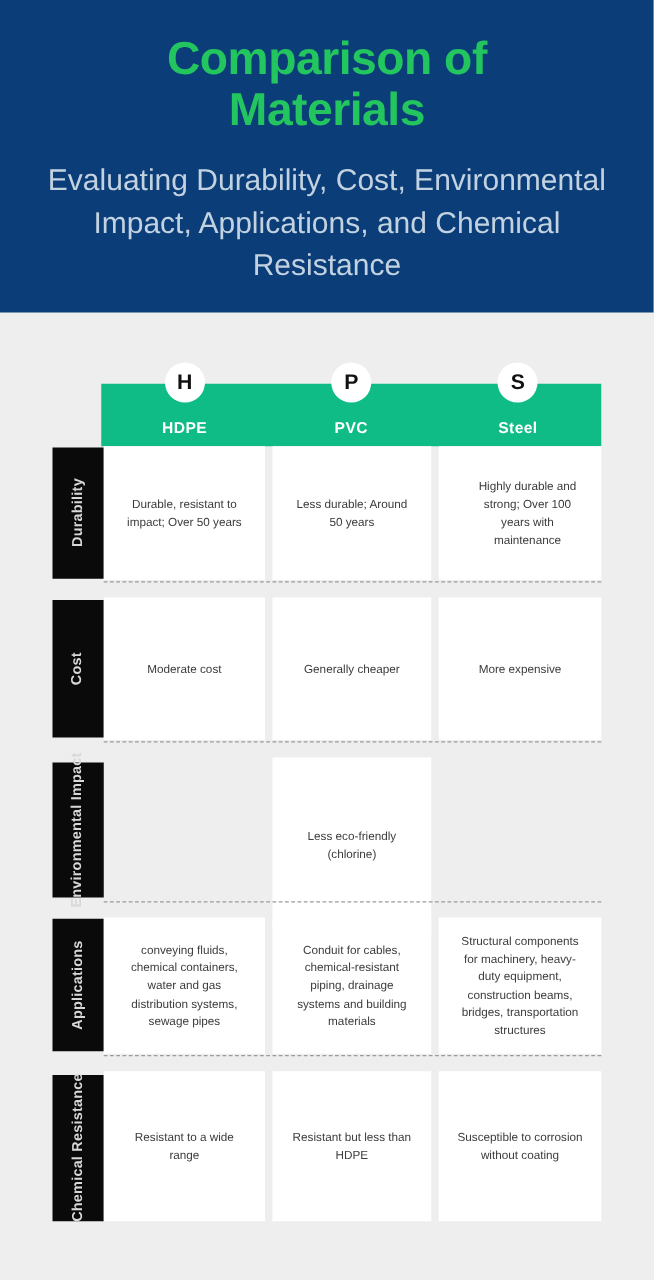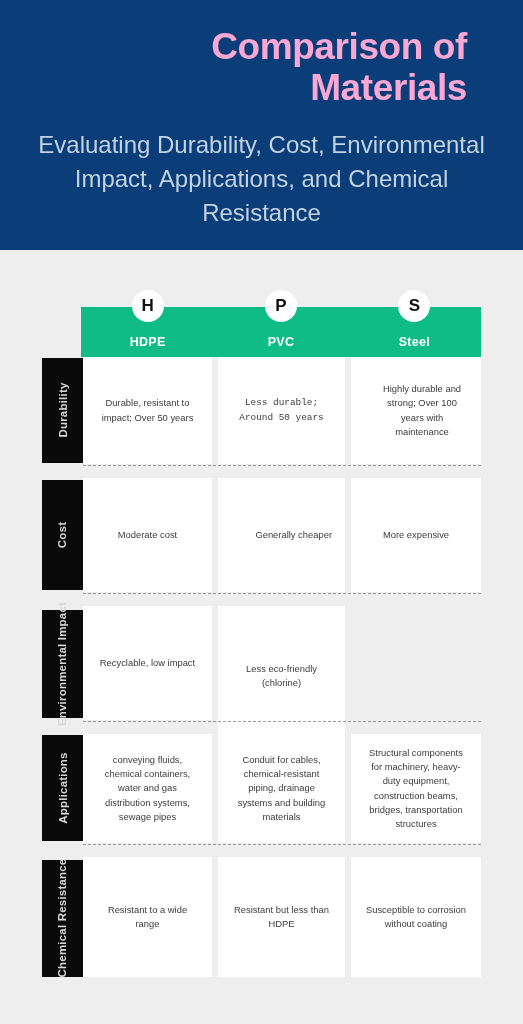--- a/index.html
+++ b/index.html
@@ -25,25 +25,24 @@
     left: 0; top: 0;
     width: 523px;
     height: 250px;
     background: #0b3d79;
     padding: 26px 26px 0 26px;
     text-align: center;
   }
   .header-title {
     font-size: 37px;
     font-weight: bold;
-    color: #f9a8d4;
+    color: #22c55e;
     line-height: 1.12;
     letter-spacing: -0.4px;
     padding: 0 30px;
-    text-align: right;
   }
   .header-subtitle {
     margin-top: 19px;
     font-size: 24px;
     font-weight: normal;
     color: #c2d2e0;
     line-height: 1.42;
     padding: 0 8px;
   }
 
@@ -173,48 +172,45 @@
       </div>
 
     </div>
 
     <div class="row-label" style="top:108px; height:105px;">
       <div class="row-label-text">Durability</div>
     </div>
     <div class="cell" style="left:83px; top:107px; width:129px; height:107px;">
       <div class="cell-text">Durable, resistant to impact; Over 50 years</div>
     </div>
-    <div class="cell" style="left:218px; top:107px; width:127px; height:107px;font-family:Liberation Mono, monospace;">
+    <div class="cell" style="left:218px; top:107px; width:127px; height:107px;">
       <div class="cell-text">Less durable; Around 50 years</div>
     </div>
     <div class="cell" style="left:351px; top:107px; width:130px; height:107px;padding-left:25px;">
       <div class="cell-text">Highly durable and strong; Over 100 years with maintenance</div>
     </div>
     <div class="row-sep" style="top:215px;"></div>
 
     <div class="row-label" style="top:230px; height:110px;">
       <div class="row-label-text">Cost</div>
     </div>
     <div class="cell" style="left:83px; top:228px; width:129px; height:114px;">
       <div class="cell-text">Moderate cost</div>
     </div>
-    <div class="cell" style="left:218px; top:228px; width:127px; height:114px;justify-content:flex-end;">
+    <div class="cell" style="left:218px; top:228px; width:127px; height:114px;">
       <div class="cell-text">Generally cheaper</div>
     </div>
     <div class="cell" style="left:351px; top:228px; width:130px; height:114px;">
       <div class="cell-text">More expensive</div>
     </div>
     <div class="row-sep" style="top:343px;"></div>
 
     <div class="row-label" style="top:360px; height:108px;">
       <div class="row-label-text">Environmental Impact</div>
     </div>
-    <div class="cell" style="left:83px; top:356px; width:129px; height:114px;">
-      <div class="cell-text">Recyclable, low impact</div>
-    </div>
     <div class="cell" style="left:218px; top:356px; width:127px; height:140px;">
       <div class="cell-text">Less eco-friendly (chlorine)</div>
     </div>
     <div class="row-sep" style="top:471px;"></div>
 
     <div class="row-label" style="top:485px; height:106px;">
       <div class="row-label-text">Applications</div>
     </div>
     <div class="cell" style="left:83px; top:484px; width:129px; height:109px;">
       <div class="cell-text">conveying fluids, chemical containers, water and gas distribution systems, sewage pipes</div>

